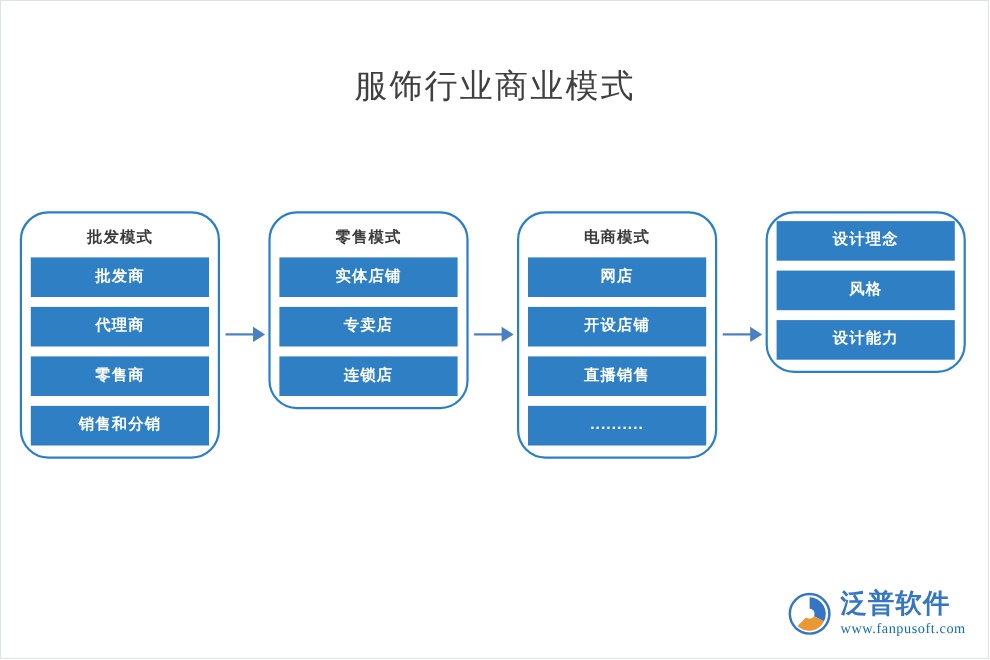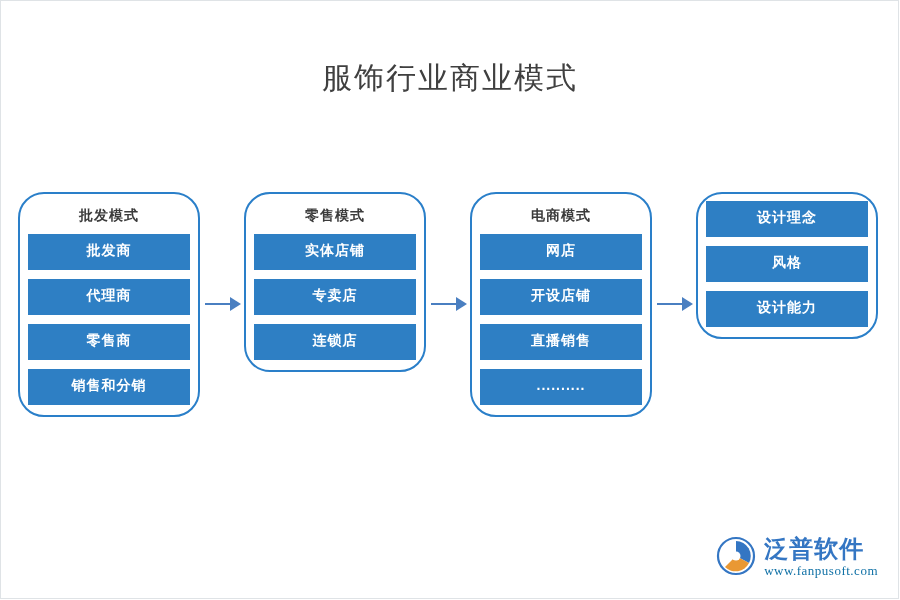--- a/index.html
+++ b/index.html
@@ -95,21 +95,21 @@
     height: 0;
     border-top: 7px solid transparent;
     border-bottom: 7px solid transparent;
     border-left: 11px solid #4a7fc1;
   }
   .watermark {
     position: absolute;
     right: 22px;
     bottom: 22px;
     display: flex;
-    align-items: flex-start;
+    align-items: flex-end;
     opacity: 0.95;
     margin-top: 41px;
   }
   .wm-logo {
     position: relative;
     width: 40px;
     height: 40px;
     margin-right: 8px;
   }
   .wm-text {

